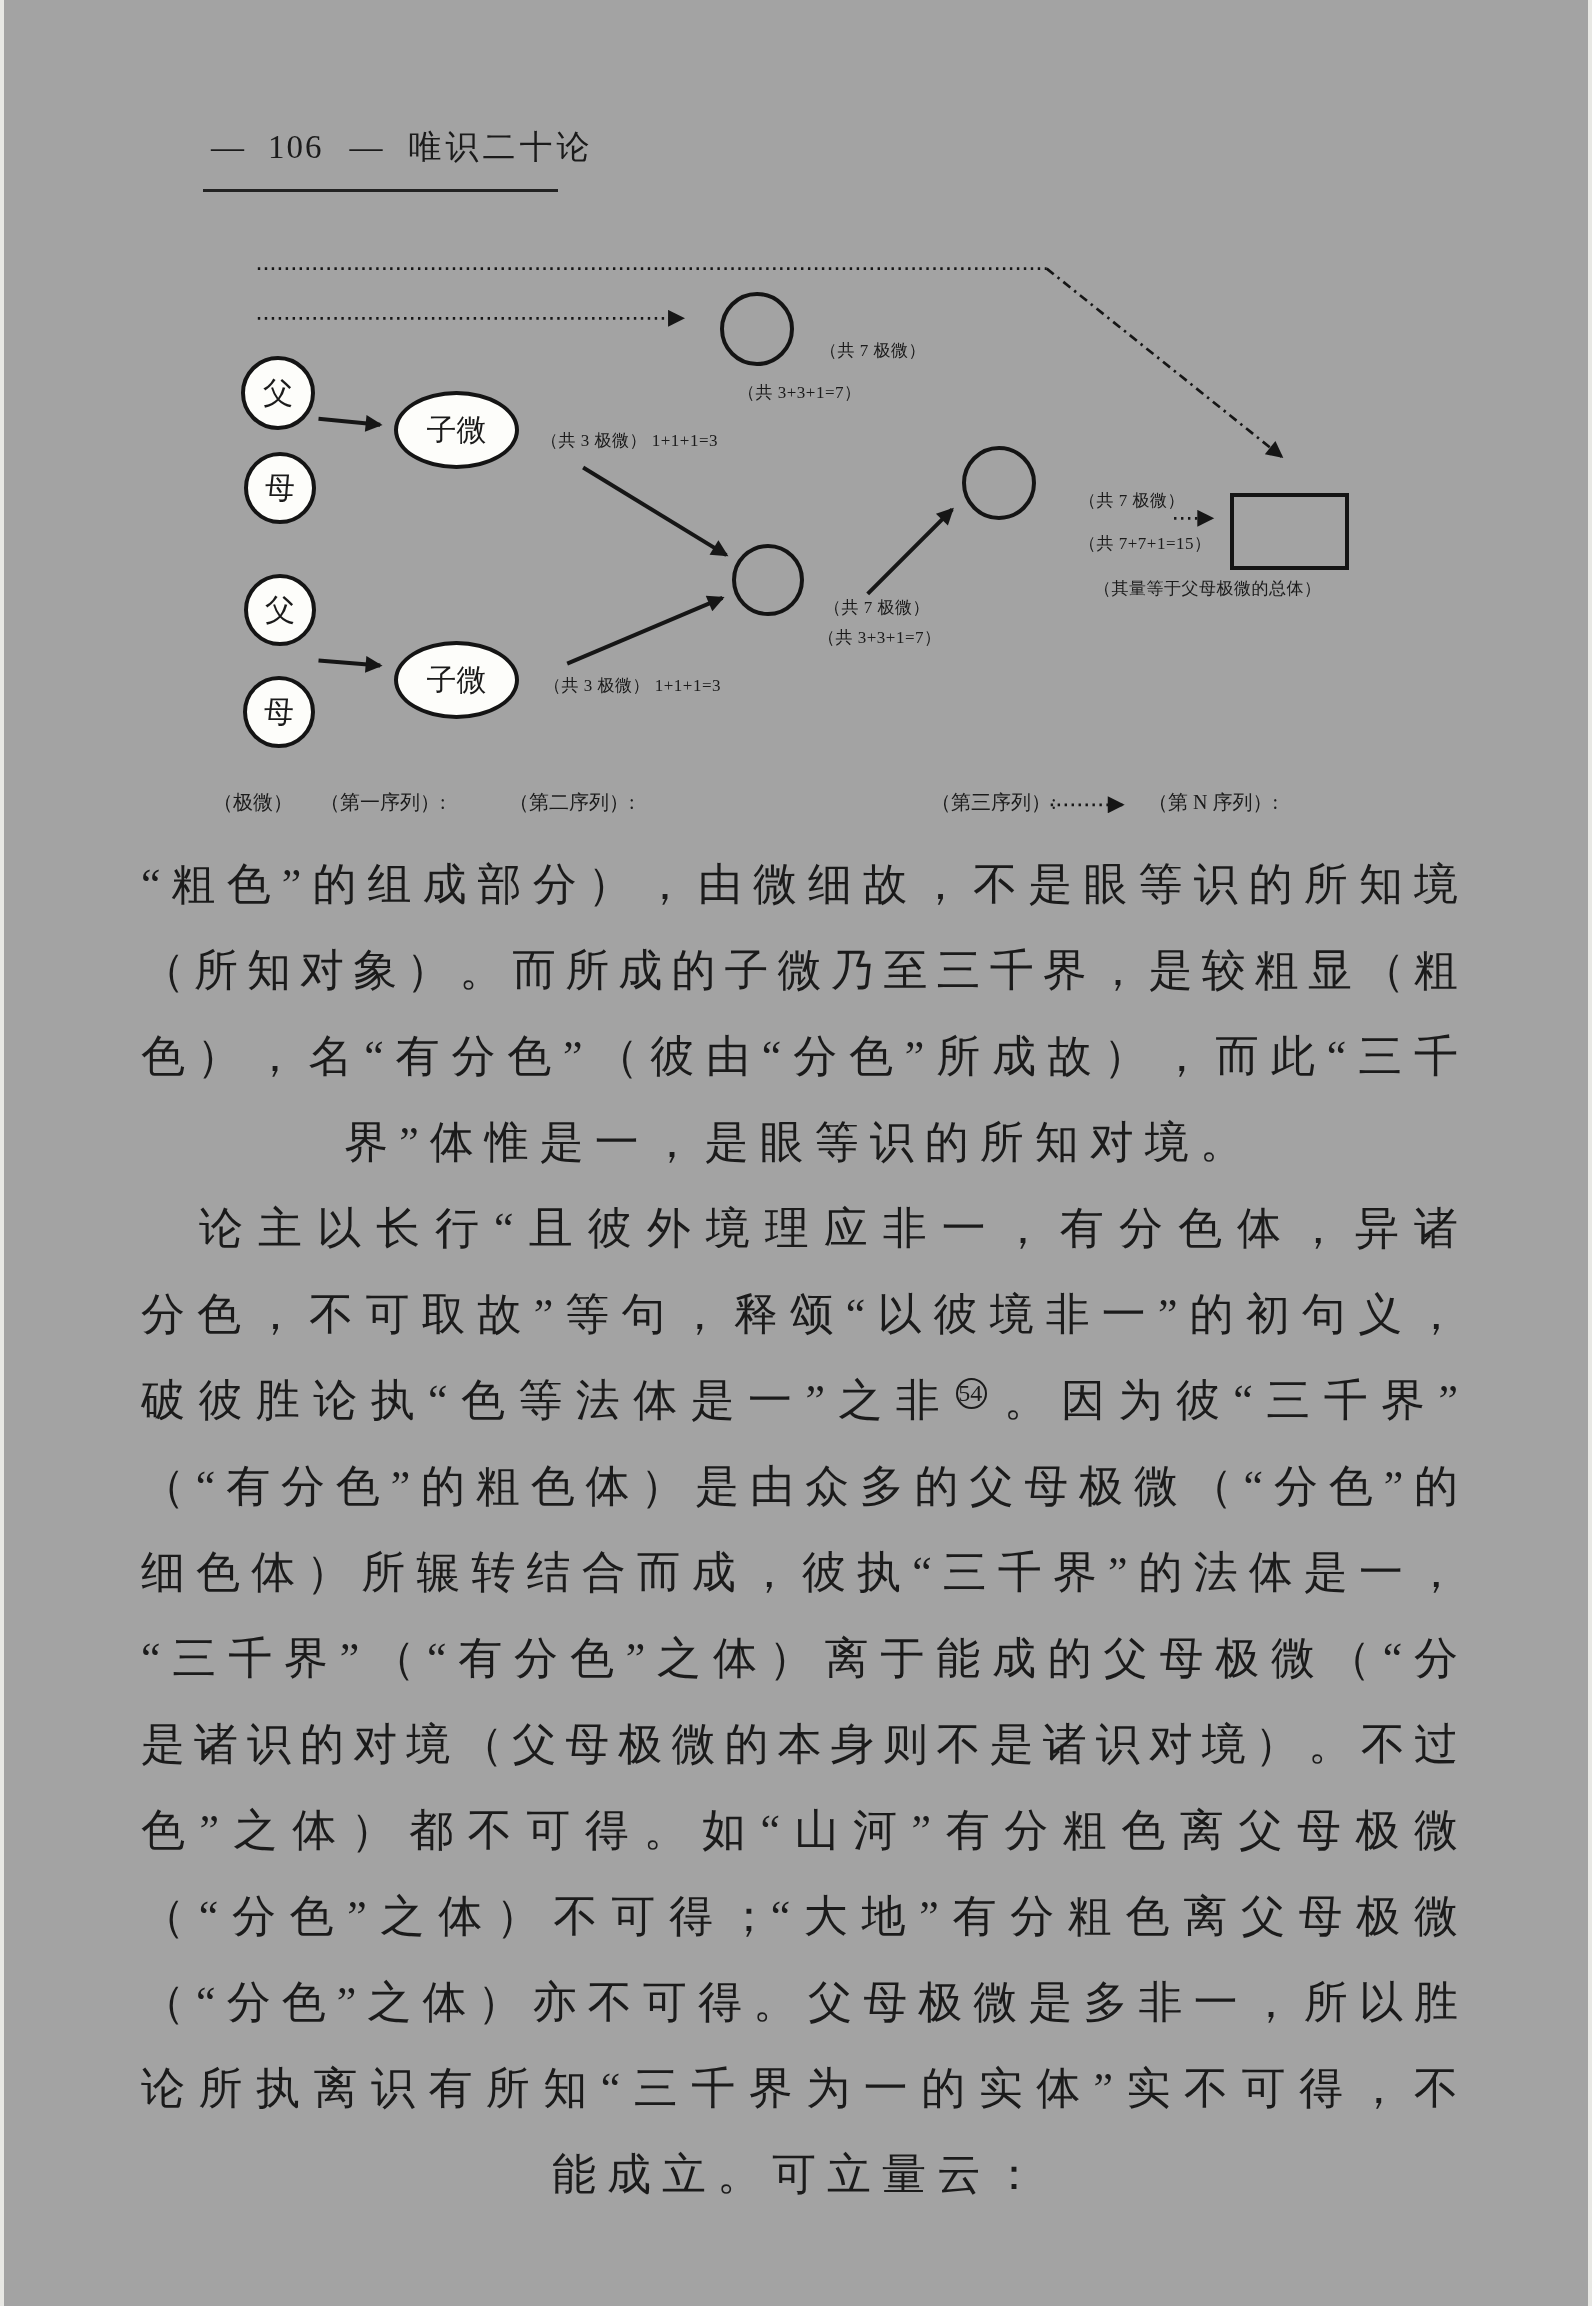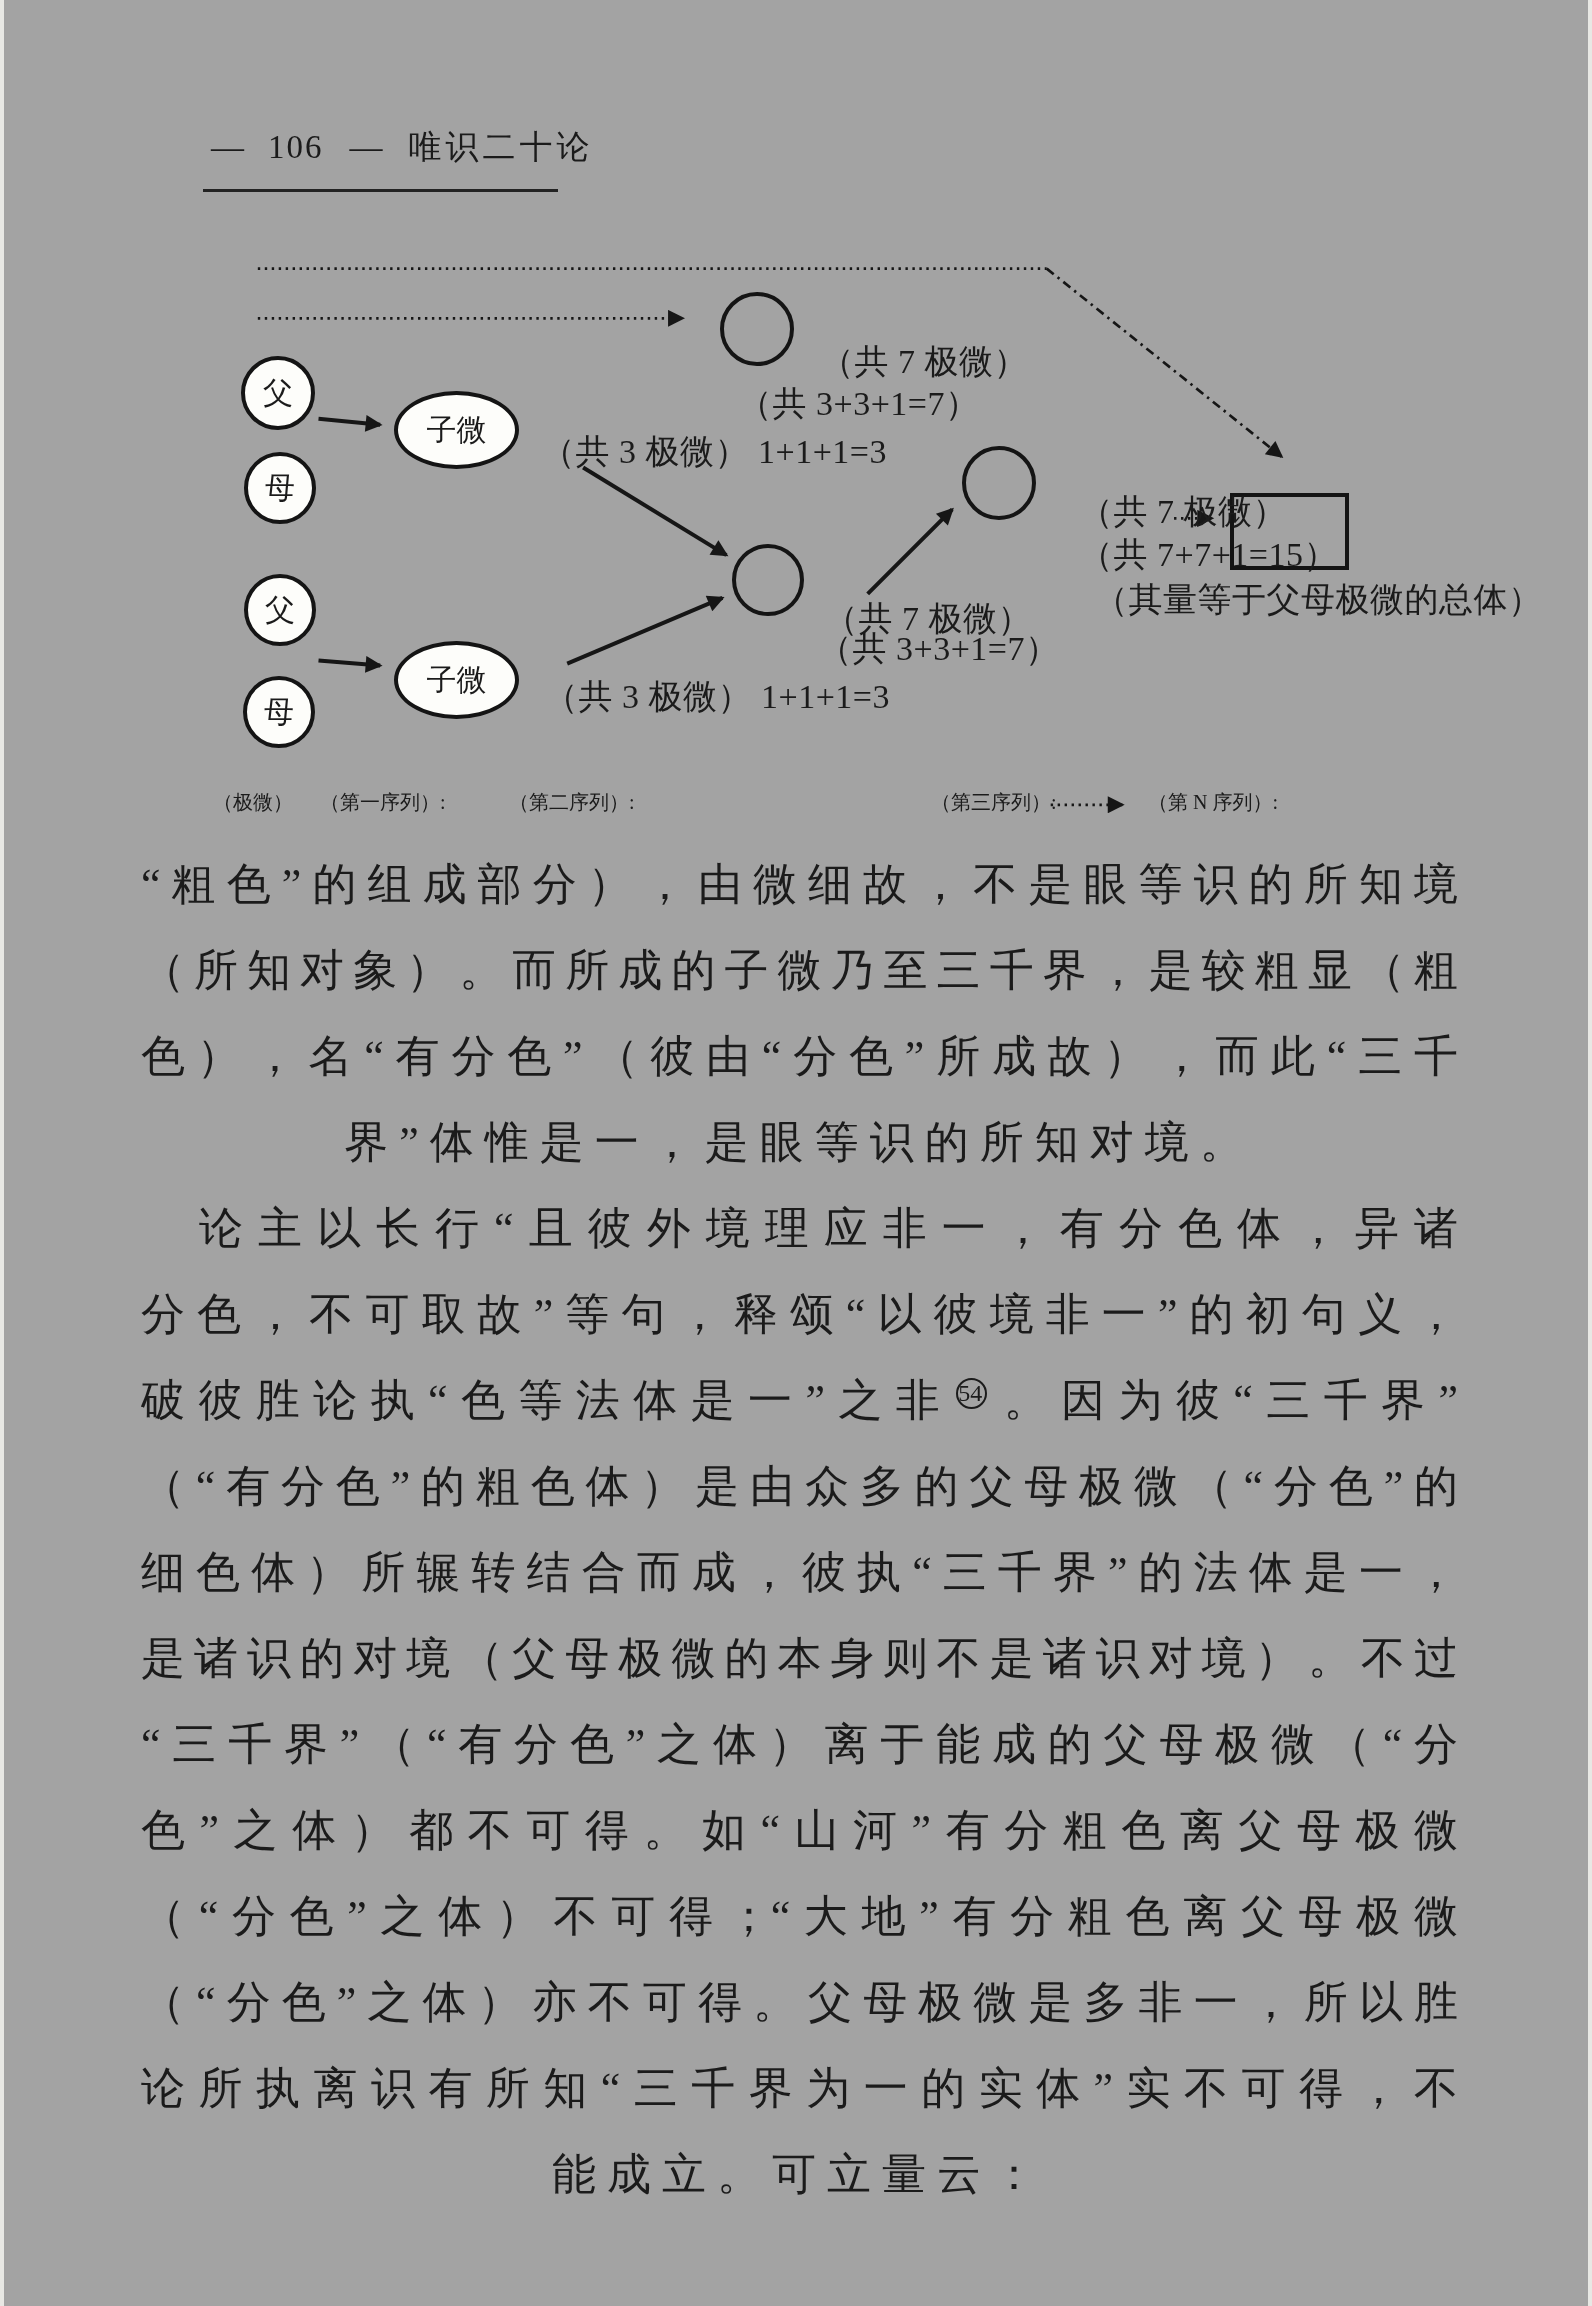--- a/index.html
+++ b/index.html
@@ -18,21 +18,21 @@
   .node{
     position:absolute;box-sizing:border-box;border:4.5px solid #141414;border-radius:50%;
     display:flex;align-items:center;justify-content:center;
     font-size:30px;background:#fdfdfa;letter-spacing:0;
   }
   .plain{background:transparent;}
   .rectnode{
     position:absolute;box-sizing:border-box;border:4px solid #141414;
     background:transparent;
   }
-  .dlabel{position:absolute;font-size:34px;white-space:nowrap;letter-spacing:0.5px;}
+  .dlabel{position:absolute;font-size:17px;white-space:nowrap;letter-spacing:0.5px;}
   .legend-item{position:absolute;top:789px;font-size:20px;white-space:nowrap;}
   
   svg.arrows{position:absolute;left:0;top:0;pointer-events:none;}
   .solidln{stroke:#161616;stroke-width:4;fill:none;}
   .dotln{stroke:#161616;stroke-width:2.7;fill:none;stroke-dasharray:2.4 4.6;}
   .dashdotln{stroke:#161616;stroke-width:2.7;fill:none;stroke-dasharray:9 5 2.4 5;}
   
   .bodytext{position:absolute;left:137px;top:842px;width:1317px;font-size:44px;}
   .bline{height:86px;line-height:86px;white-space:nowrap;}
   .jl{white-space:normal;text-align:justify;text-align-last:justify;word-break:break-all;}
@@ -117,22 +117,22 @@
   <div class="bodytext">
     <div class="bline jl">“粗色”的组成部分），由微细故，不是眼等识的所知境</div>
     <div class="bline jl">（所知对象）。而所成的子微乃至三千界，是较粗显（粗</div>
     <div class="bline jl">色），名“有分色”（彼由“分色”所成故），而此“三千</div>
     <div class="bline nl">界”体惟是一，是眼等识的所知对境。</div>
     <div class="bline jl indent">论主以长行“且彼外境理应非一，有分色体，异诸</div>
     <div class="bline jl">分色，不可取故”等句，释颂“以彼境非一”的初句义，</div>
     <div class="bline jl"><span>破彼胜论执“色等法体是一”之非</span><span class="fnmark">54</span><span>。因为彼“三千界”</span></div>
     <div class="bline jl">（“有分色”的粗色体）是由众多的父母极微（“分色”的</div>
     <div class="bline jl">细色体）所辗转结合而成，彼执“三千界”的法体是一，</div>
+    <div class="bline jl">“三千界”（“有分色”之体）离于能成的父母极微（“分</div>
     <div class="bline jl">是诸识的对境（父母极微的本身则不是诸识对境）。不过</div>
-    <div class="bline jl">“三千界”（“有分色”之体）离于能成的父母极微（“分</div>
     <div class="bline jl">色”之体）都不可得。如“山河”有分粗色离父母极微</div>
     <div class="bline jl">（“分色”之体）不可得；“大地”有分粗色离父母极微</div>
     <div class="bline jl">（“分色”之体）亦不可得。父母极微是多非一，所以胜</div>
     <div class="bline jl">论所执离识有所知“三千界为一的实体”实不可得，不</div>
     <div class="bline nl">能成立。可立量云：</div>
   </div>
 
 </div>
 
 

